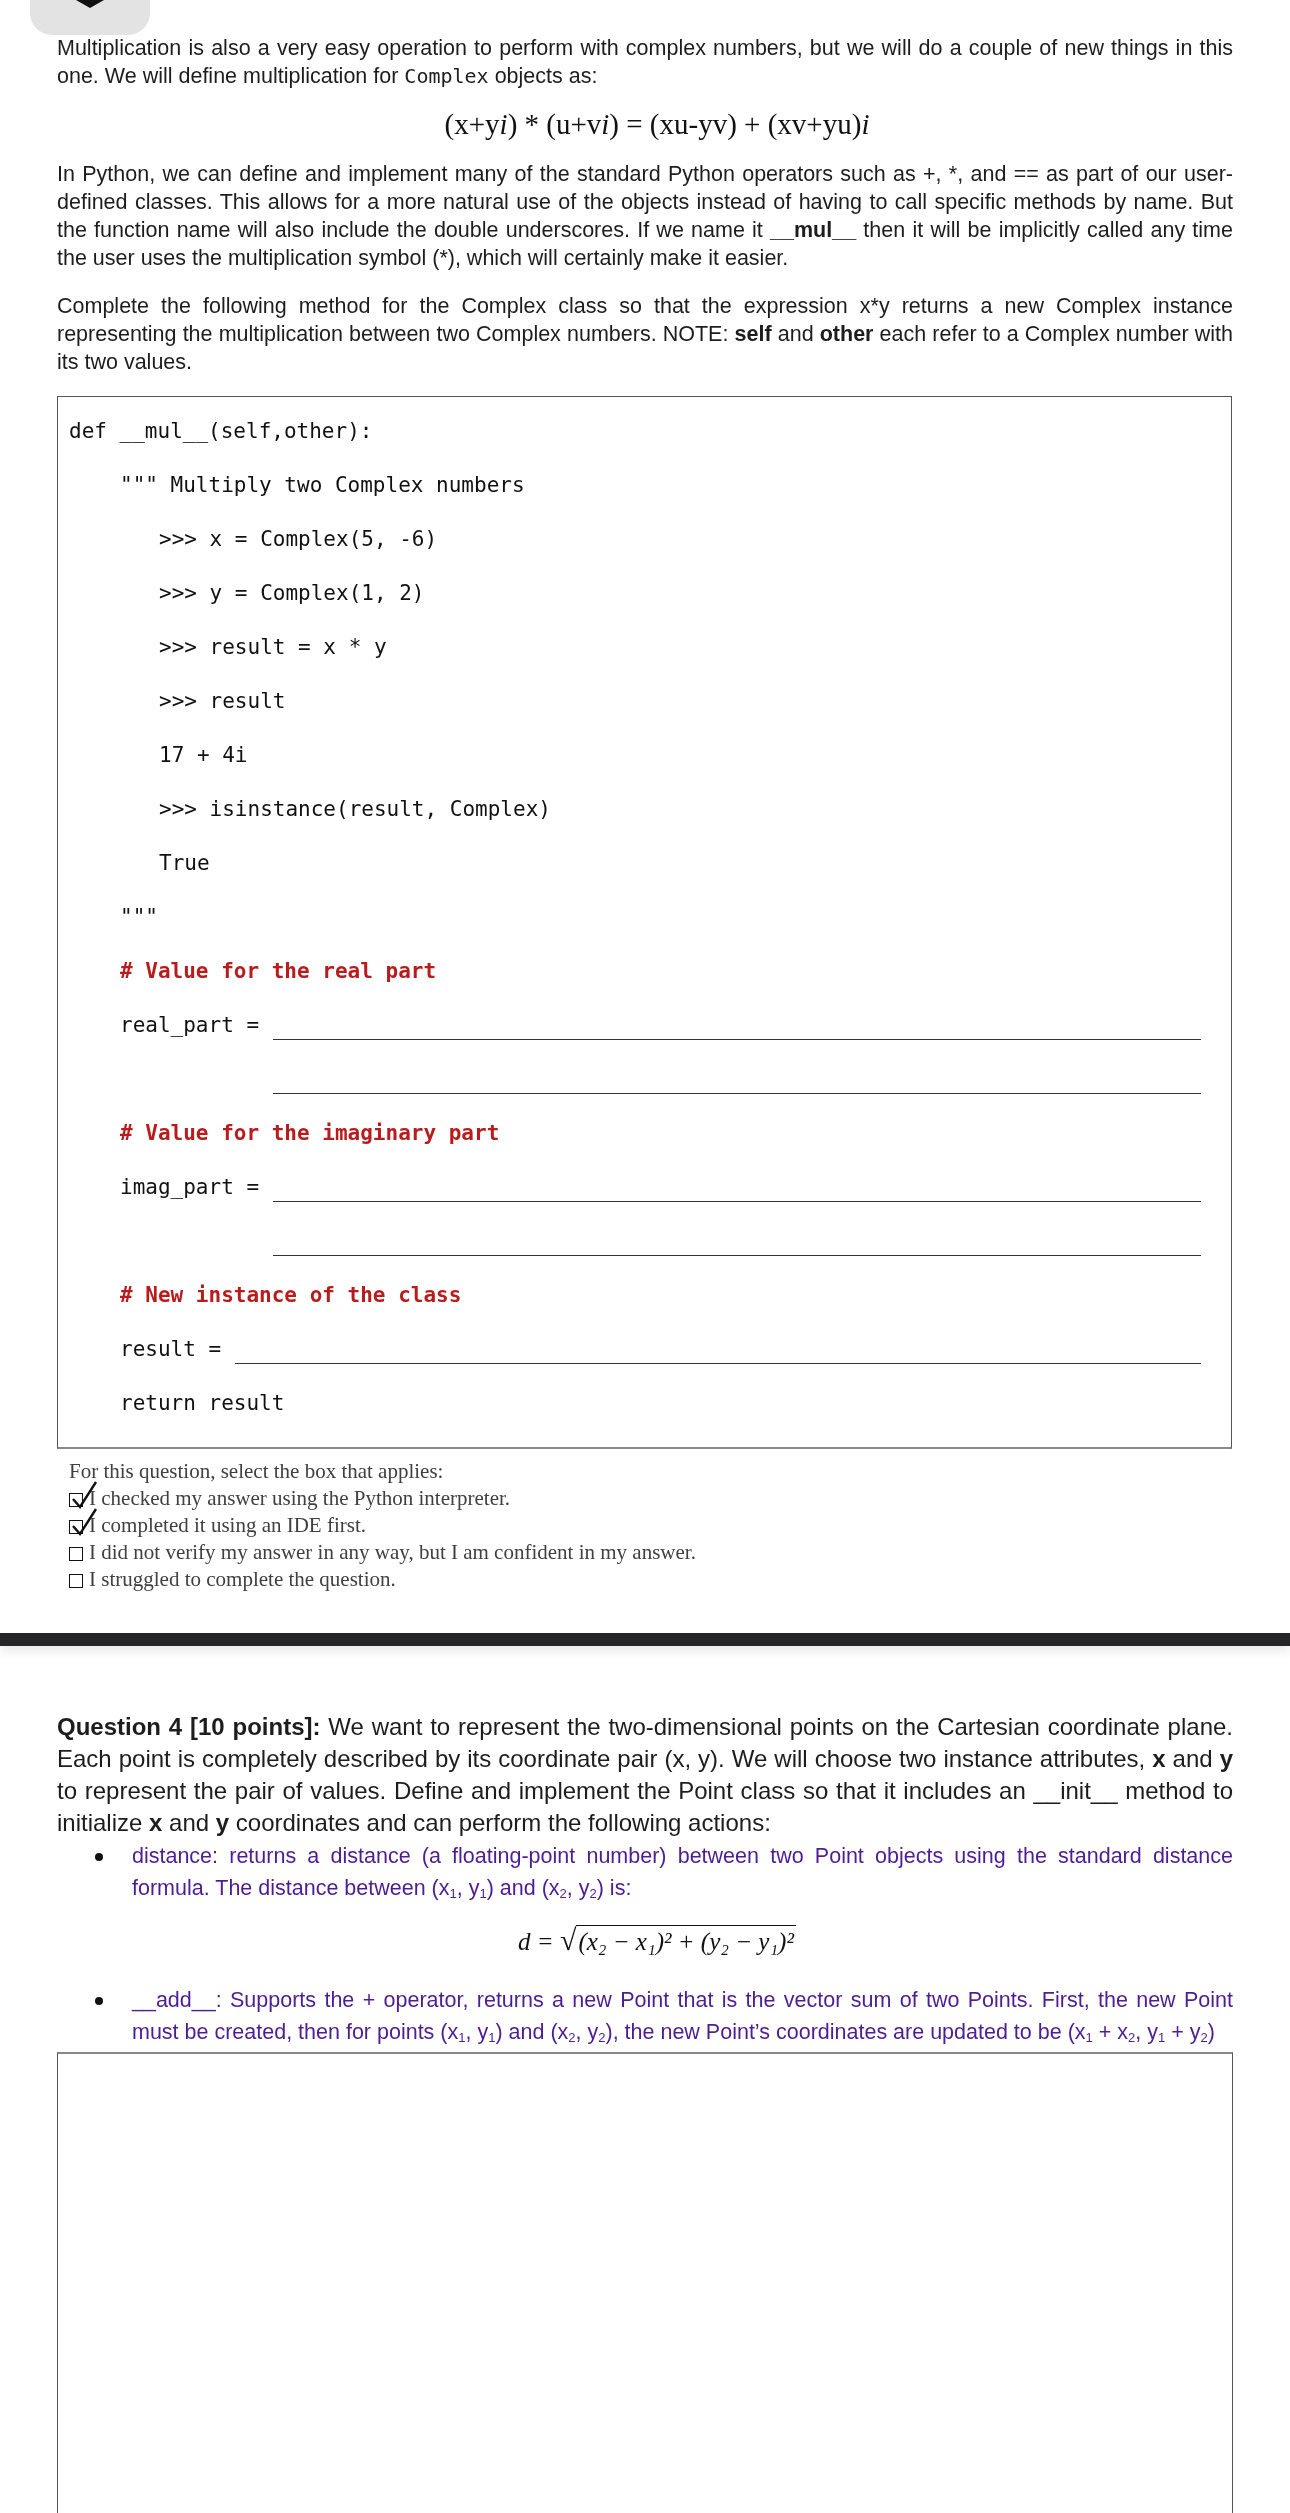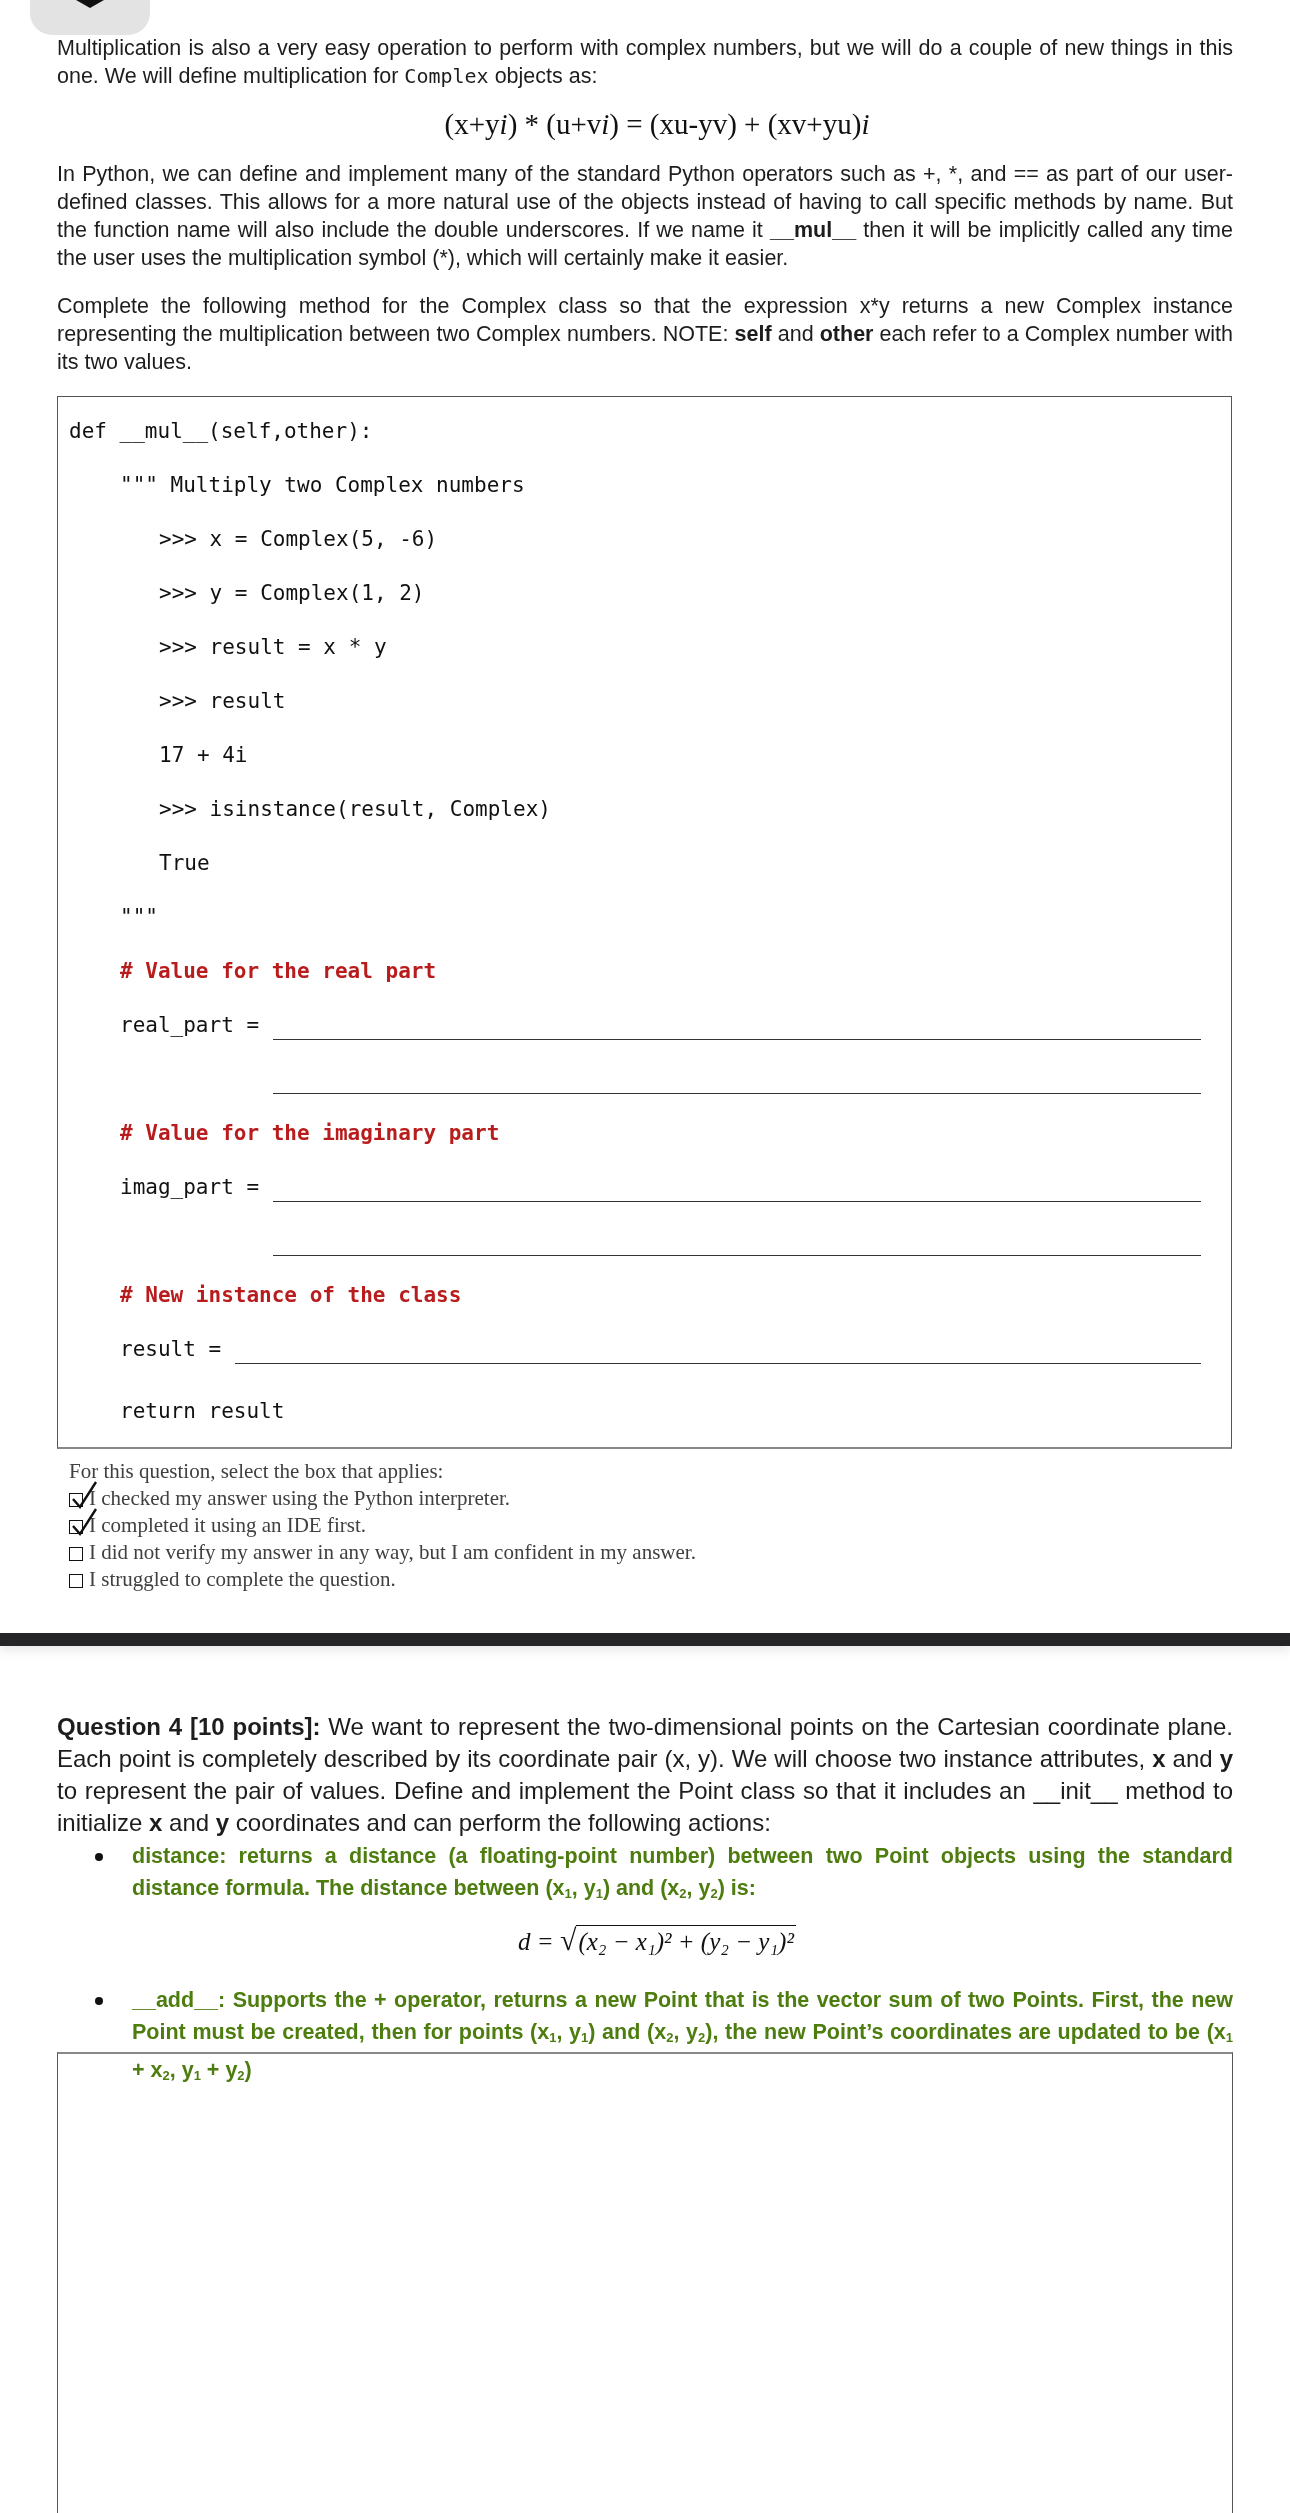--- a/index.html
+++ b/index.html
@@ -58,21 +58,21 @@
   .separator {
     position: absolute; left: 0; top: 1633px; width: 1290px; height: 13px; background: #252527;
     box-shadow: 0 6px 10px rgba(0,0,0,0.08);
   }
 
   .q4 {
     position: absolute; left: 57px; width: 1176px; font-size: 24px; line-height: 32px; color: #1d1d1d;
     text-align: justify;
   }
   .bullet {
-    position: absolute; left: 57px; width: 1176px; font-size: 21.5px; line-height: 32px; color: #4d7c0f; font-weight: bold;
+    position: absolute; left: 57px; width: 1176px; font-size: 21.5px; line-height: 32px; color: #4c1d95;
   }
   .bullet .dot {
     position: absolute; left: 38px; top: 13px; width: 8px; height: 8px; border-radius: 50%; background: #111;
   }
   .bullet .btext { margin-left: 75px; text-align: justify; }
   sub { font-size: 13px; vertical-align: -3px; }
 
   .formula2 {
     position: absolute; top: 1923px; left: 0; width: 1290px; text-align: center;
     font-size: 25px; color: #111;
@@ -126,21 +126,21 @@
 
   <div class="code-line mono code-comment" style="left:62px; top:724px;"># Value for the imaginary part</div>
   <div class="code-line mono" style="left:62px; top:778px;">imag_part =</div>
   <div class="blank" style="left:215px; top:804px; width:928px;"></div>
   <div class="blank" style="left:215px; top:858px; width:928px;"></div>
 
   <div class="code-line mono code-comment" style="left:62px; top:886px;"># New instance of the class</div>
   <div class="code-line mono" style="left:62px; top:940px;">result =</div>
   <div class="blank" style="left:177px; top:966px; width:966px;"></div>
 
-  <div class="code-line mono" style="left:62px; top:994px;margin-top:8px;">return result</div>
+  <div class="code-line mono" style="left:62px; top:994px;">return result</div>
 </div>
 
 <div class="survey serif" style="top:1458px;">
   <div class="row">For this question, select the box that applies:</div>
   <div class="row">
     <span class="cb">
       <svg class="tick" viewBox="0 0 26 30">
           <path d="M1 19 L8 27 L24 2" fill="none" stroke="#111" stroke-width="2.4"></path>
         </svg>
     </span>

